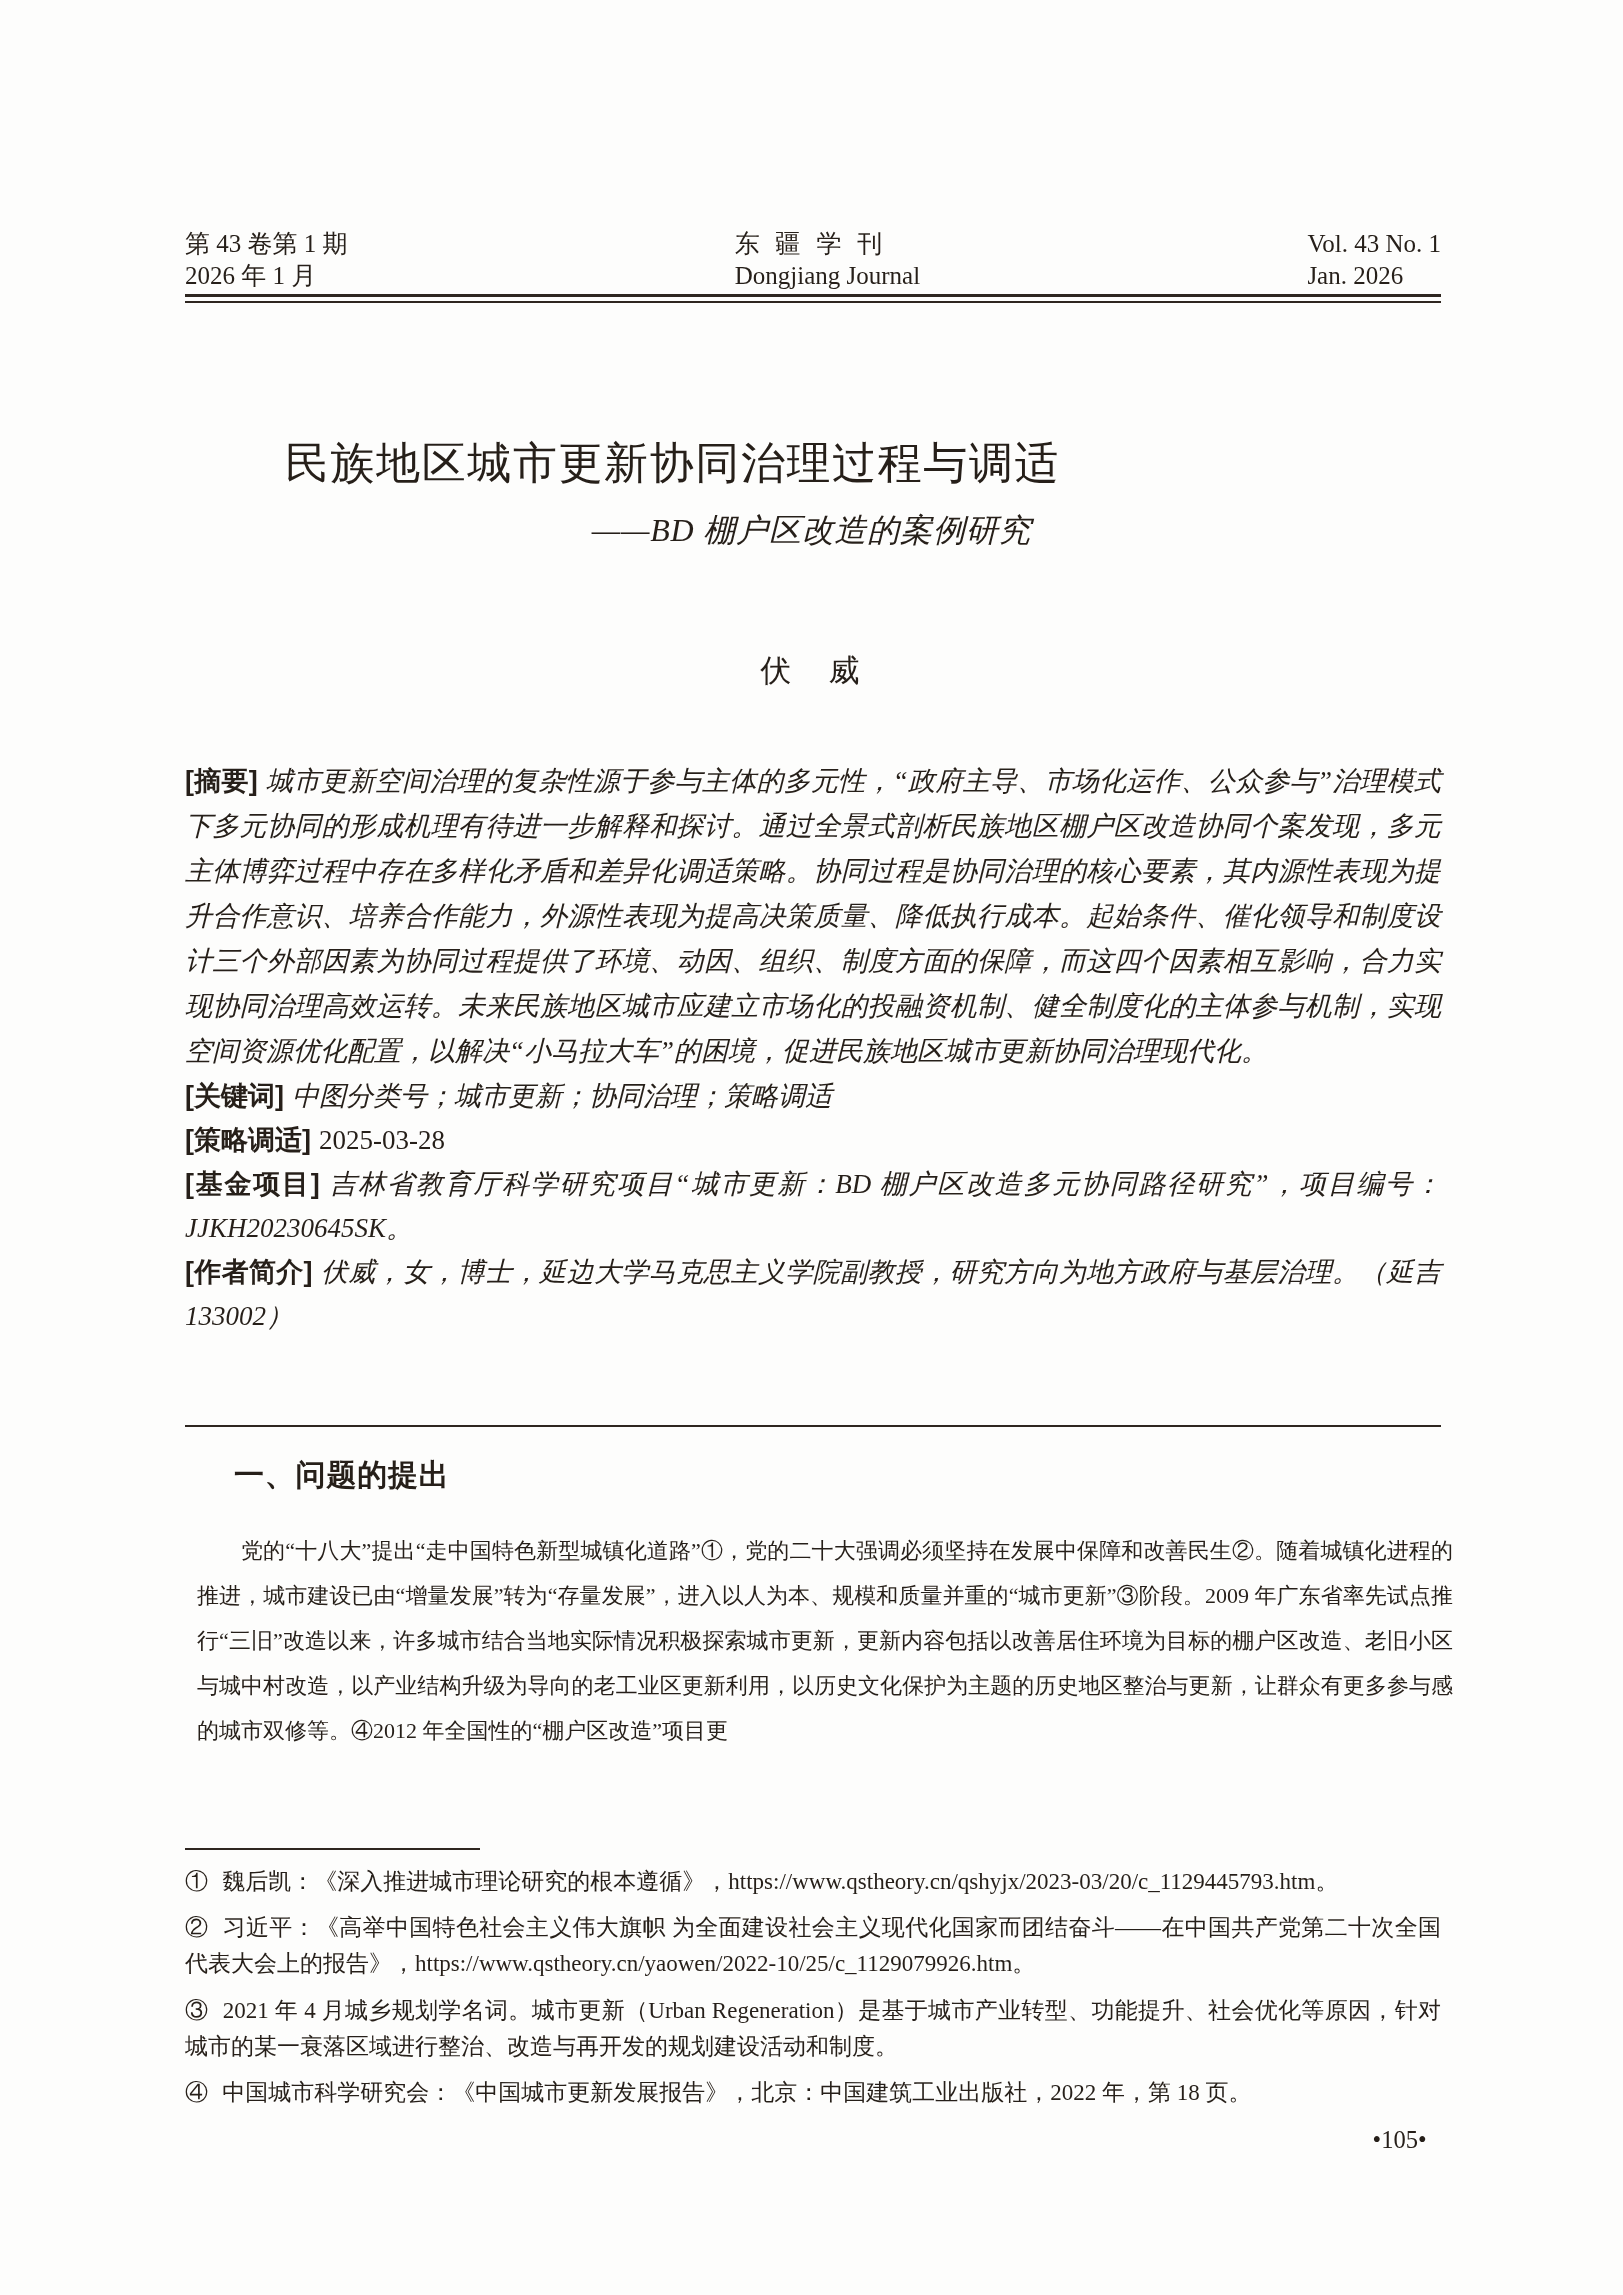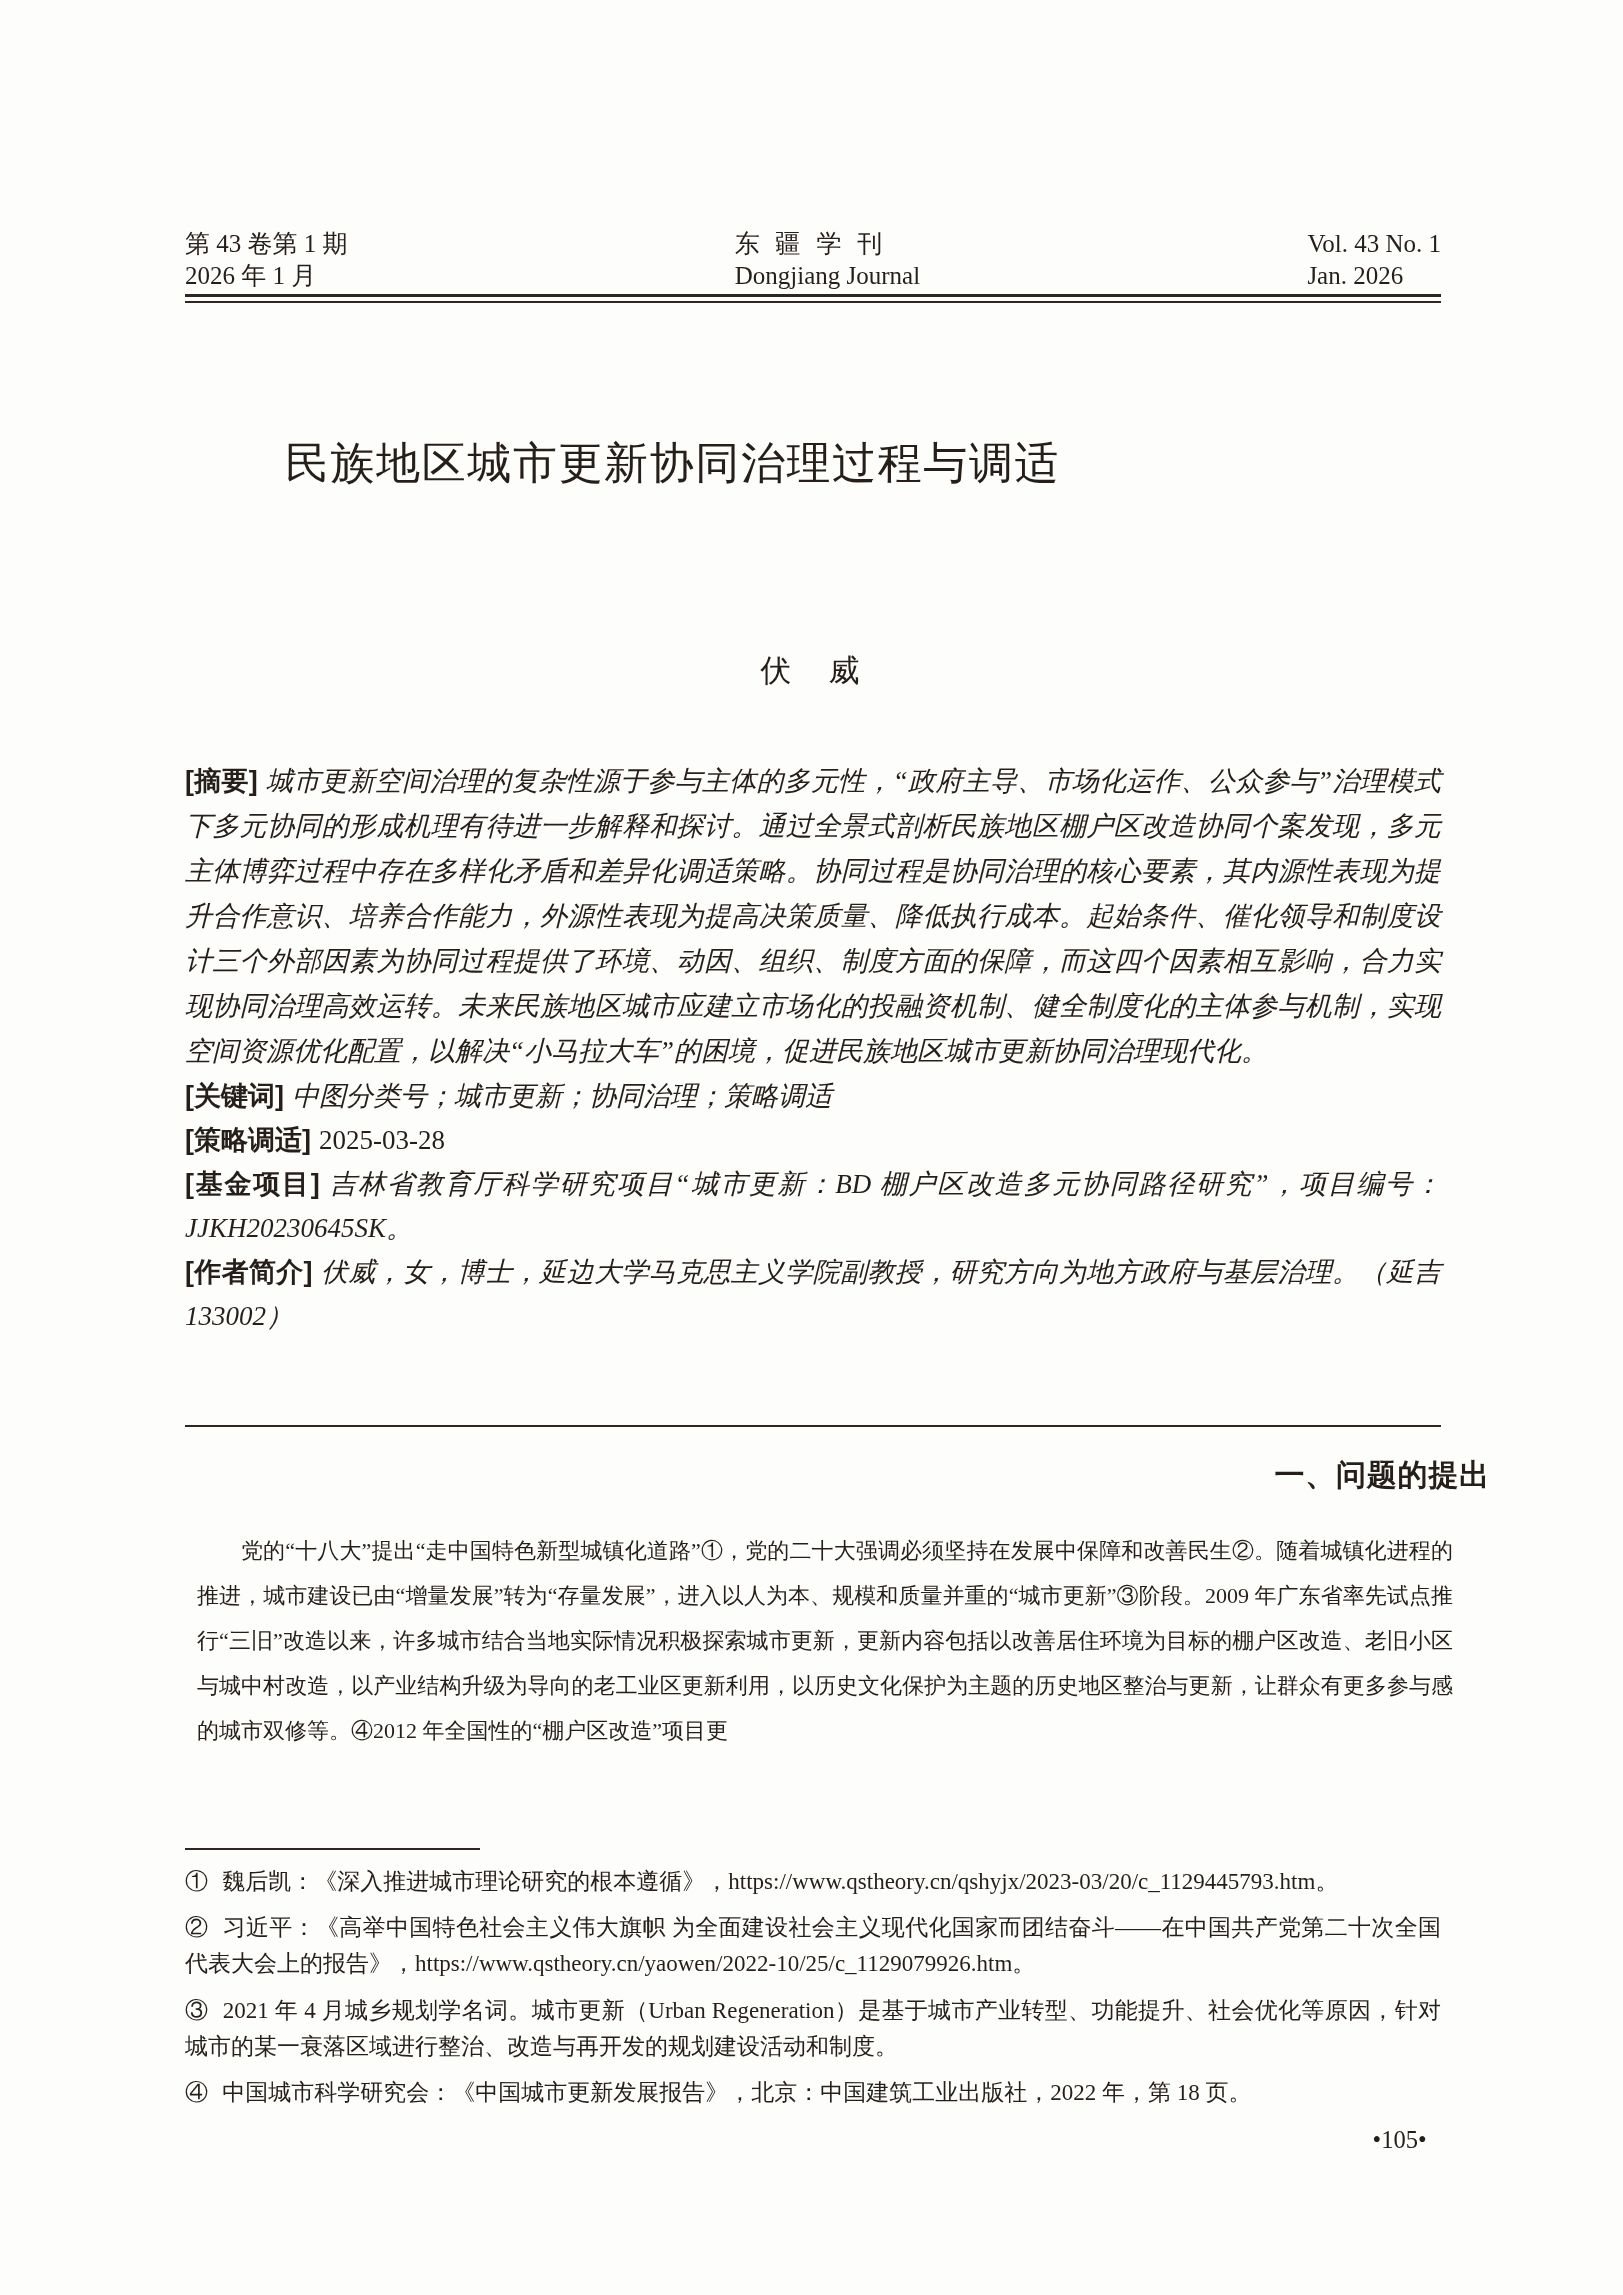--- a/index.html
+++ b/index.html
@@ -58,21 +58,21 @@
   .kw-line{font-style:italic;}
   
   .full-rule{
     position:absolute;left:185px;top:1425px;width:1256px;height:0;
     border-top:2.4px solid #2e2620;
   }
   .section-heading{
     position:absolute;left:185px;top:1455px;width:1256px;margin:0;
     padding-left:49px;
     font-family:Liberation Mono, monospace;
-    font-size:30px;font-weight:bold;letter-spacing:0.8px;text-align:right;
+    font-size:30px;font-weight:bold;letter-spacing:0.8px;
   }
   .body-para{
     position:absolute;left:185px;top:1516px;width:1256px;margin:12px;
     font-size:22px;line-height:45px;text-align:justify;text-indent:2em;
   }
   
   .fn-rule{
     position:absolute;left:185px;top:1848px;width:295px;height:0;
     border-top:2.4px solid #2e2620;
   }
@@ -103,20 +103,21 @@
       <div>Dongjiang Journal</div>
     </div>
     <div class="hblock">
       <div>Vol. 43 No. 1</div>
       <div>Jan. 2026</div>
     </div>
   </div>
   <div class="double-rule"></div>
 
   <h1 class="article-title">民族地区城市更新协同治理过程与调适</h1>
+  <h2 class="article-subtitle">——BD 棚户区改造的案例研究</h2>
   <div class="article-author">伏　威</div>
 
   <div class="front-matter">
     <p class="abstract-para"><span class="fm-label">[摘要]</span><span>城市更新空间治理的复杂性源于参与主体的多元性，“政府主导、市场化运作、公众参与”治理模式下多元协同的形成机理有待进一步解释和探讨。通过全景式剖析民族地区棚户区改造协同个案发现，多元主体博弈过程中存在多样化矛盾和差异化调适策略。协同过程是协同治理的核心要素，其内源性表现为提升合作意识、培养合作能力，外源性表现为提高决策质量、降低执行成本。起始条件、催化领导和制度设计三个外部因素为协同过程提供了环境、动因、组织、制度方面的保障，而这四个因素相互影响，合力实现协同治理高效运转。未来民族地区城市应建立市场化的投融资机制、健全制度化的主体参与机制，实现空间资源优化配置，以解决“小马拉大车”的困境，促进民族地区城市更新协同治理现代化。</span></p>
     <p class="meta-line kw-line"><span class="fm-label">[关键词]</span><span>中图分类号；城市更新；协同治理；策略调适</span></p>
     <p class="meta-line"><span class="fm-label">[策略调适]</span><span class="roman-val">2025-03-28</span></p>
     <p class="fund-para"><span class="fm-label">[基金项目]</span><span>吉林省教育厅科学研究项目“城市更新：BD 棚户区改造多元协同路径研究”，项目编号：JJKH20230645SK。</span></p>
     <p class="bio-para"><span class="fm-label">[作者简介]</span><span>伏威，女，博士，延边大学马克思主义学院副教授，研究方向为地方政府与基层治理。（延吉 133002）</span></p>
   </div>
 

